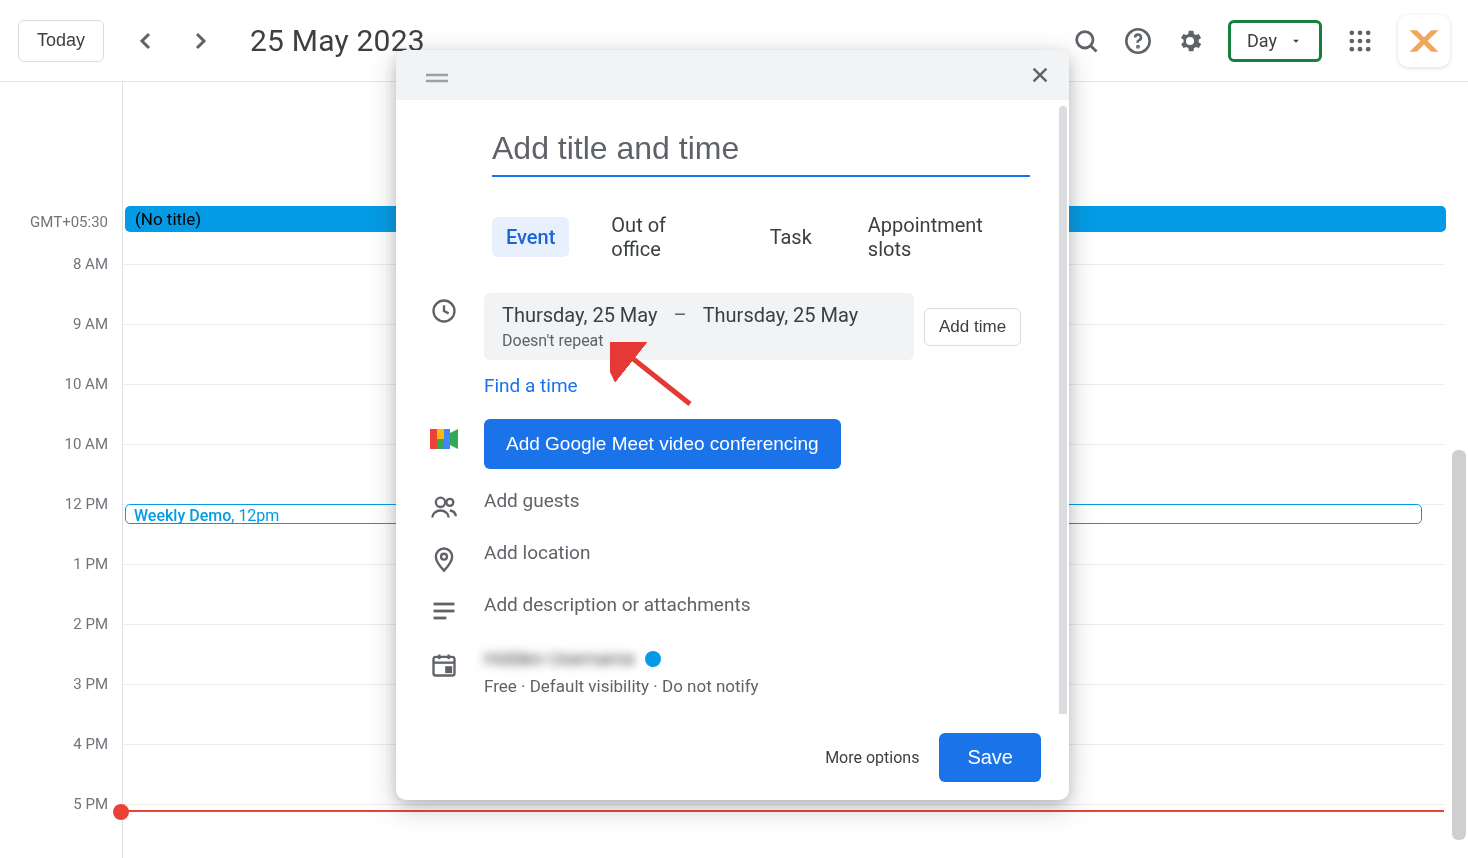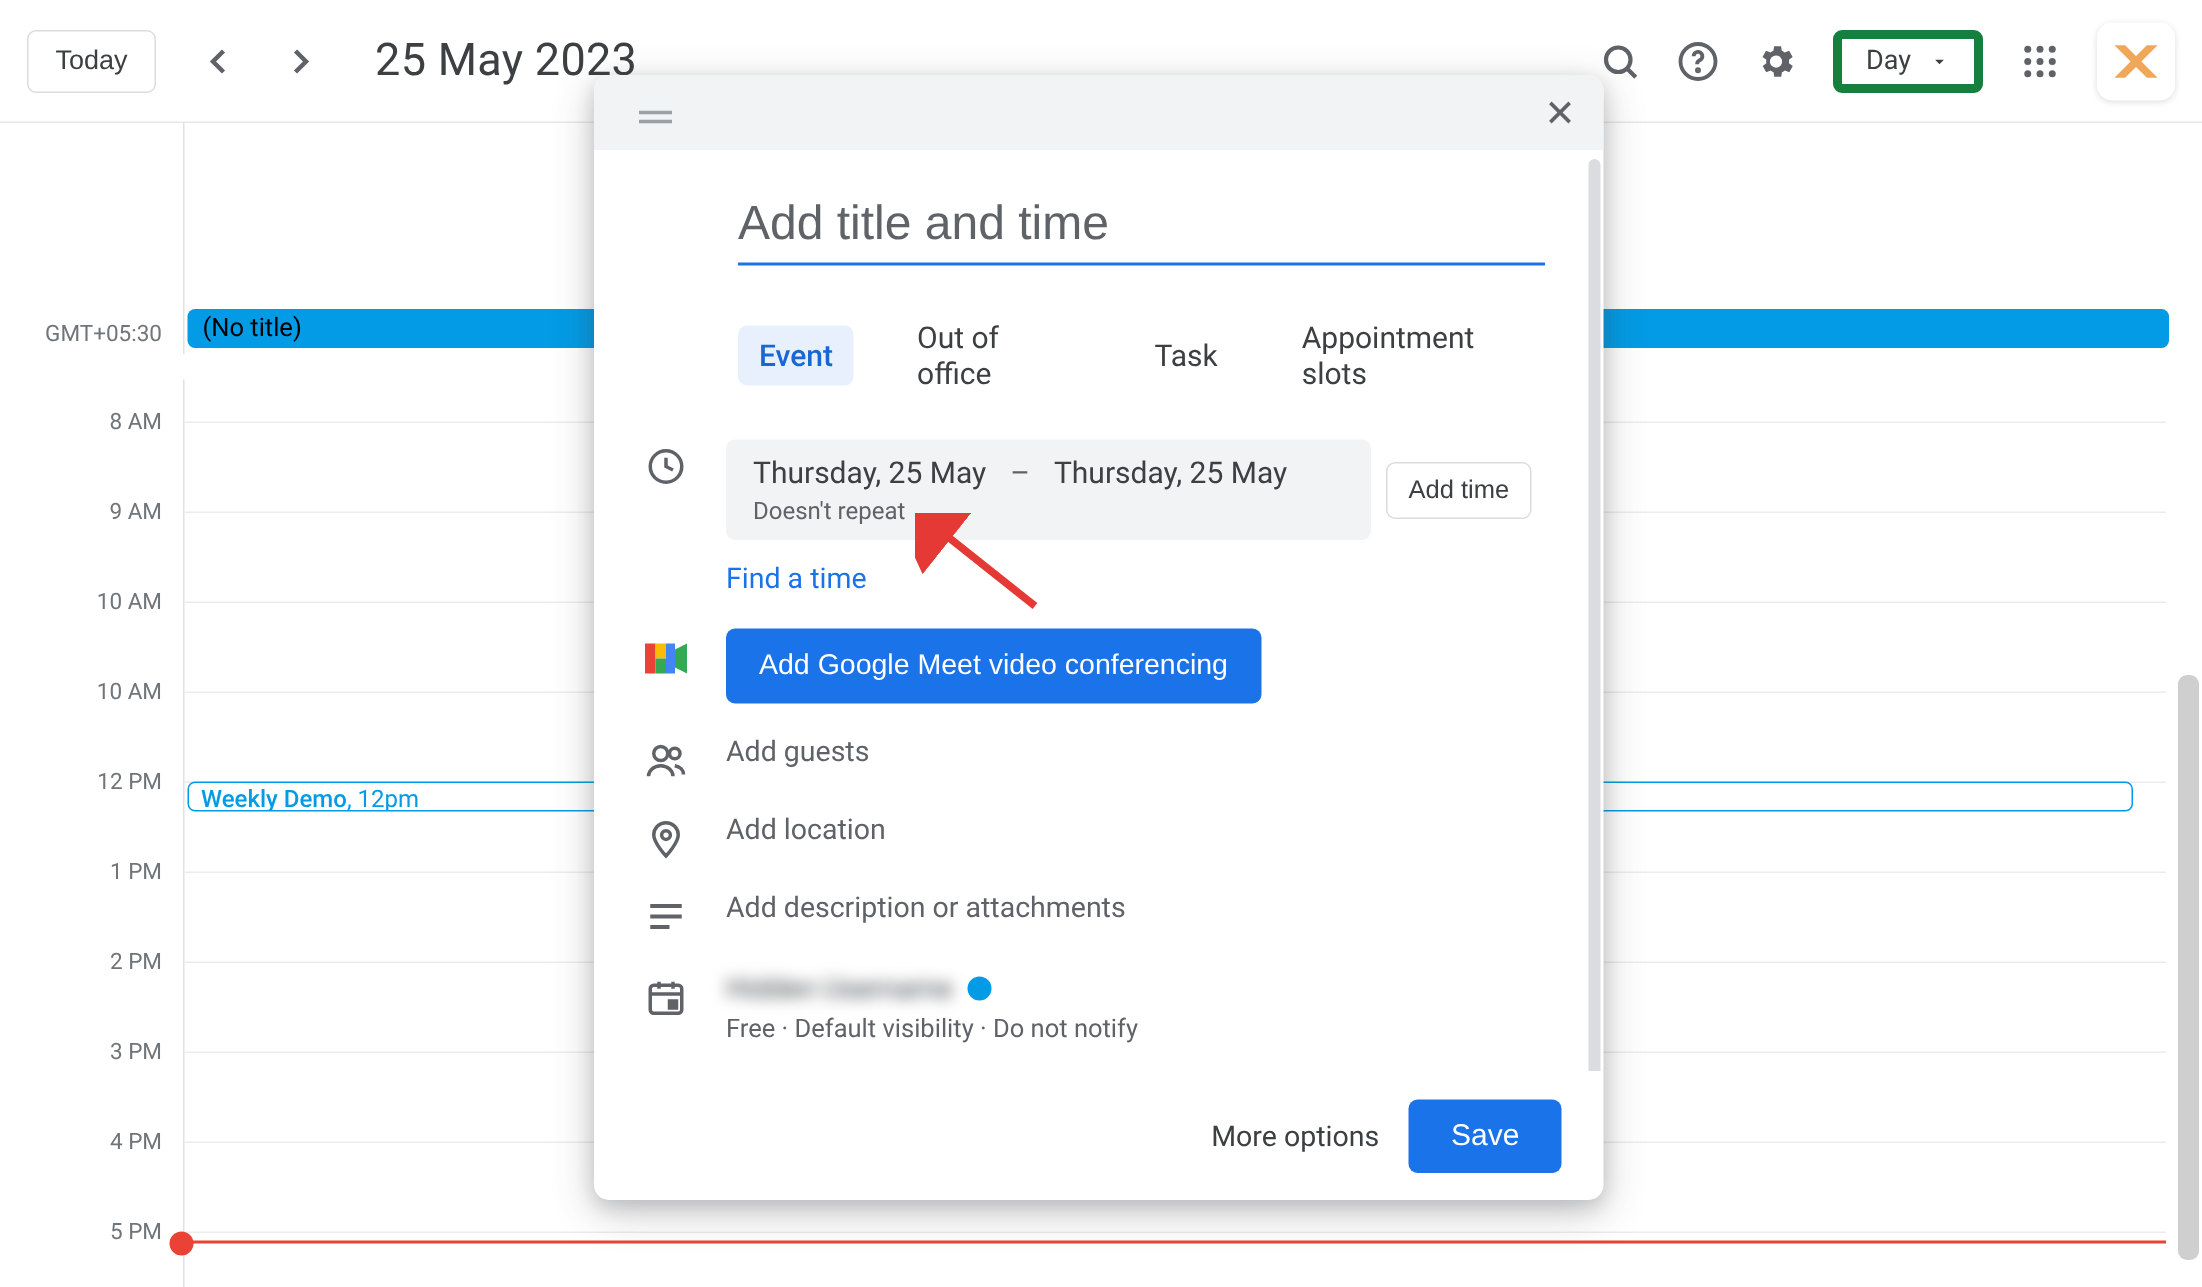--- a/index.html
+++ b/index.html
@@ -24,21 +24,21 @@
     padding: 0 18px; font-size: 18px; color: #3c4043;
     display: flex; align-items: center; cursor: pointer;
   }
   .nav-arrows { display: flex; margin-left: 30px; gap: 30px; }
   .nav-arrow { width: 24px; height: 24px; cursor: pointer; color: #5f6368; }
   .date-title { font-size: 30px; color: #3c4043; margin-left: 38px; letter-spacing: 0.2px; }
 
   .top-right { margin-left: auto; display: flex; align-items: center; gap: 24px; }
   .icon-btn { width: 28px; height: 28px; color: #5f6368; cursor: pointer; }
   .view-selector {
-    background: #fff; border: 6px solid #15803d; border-radius: 6px;
+    background: #fff; border: 3px solid #15803d; border-radius: 6px;
     height: 42px; padding: 0 16px; font-size: 18px; color: #3c4043;
     display: flex; align-items: center; gap: 12px; cursor: pointer;
   }
   .apps-grid { width: 28px; height: 28px; color: #5f6368; cursor: pointer; }
   .brand-x { width: 52px; height: 52px; border-radius: 10px; background: #fff;
     display: flex; align-items: center; justify-content: center;
     box-shadow: 0 1px 4px rgba(60,64,67,0.18); cursor: pointer; }
   .brand-x svg { width: 36px; height: 36px; }
 
   
@@ -68,21 +68,21 @@
   }
   .gutter-label {
     position: absolute; text-align: right; right: 14px;
     font-size: 15px; color: #70757a; transform: translateY(-50%);
   }
 
   .grid {
     position: absolute; top: 154px; left: 0; right: 0; bottom: 0;
     overflow: hidden;
   }
-  .grid .daycol, .grid .gutter { position: absolute; top: 17px; bottom: 0; padding-left: 40px; }
+  .grid .daycol, .grid .gutter { position: absolute; top: 0; bottom: 0; padding-left: 40px; }
   .grid .gutter { left: 0; width: 122px; }
   .grid .daycol { left: 122px; right: 24px; border-left: 1px solid #e1e1e1; }
   .hour-line { position: absolute; left: 0; right: 0; height: 0; border-top: 1px solid #ececec; }
 
   .event {
     position: absolute; left: 2px; right: 22px;
     background: #fff; border: 1px solid #039be5; border-radius: 5px;
     color: #039be5; font-size: 16px; padding: 1px 8px;
     white-space: nowrap; overflow: hidden;
   }
@@ -165,21 +165,21 @@
   .cal-row .calname { display: flex; align-items: center; gap: 10px; }
   .blur-name { filter: blur(5px); color: #3c4043; font-size: 19px; }
   .cal-dot { width: 16px; height: 16px; border-radius: 50%; background: #039be5; }
   .cal-sub { margin-top: 6px; font-size: 17px; color: #5f6368; }
 
   .dlg-footer {
     height: 86px; padding: 0 28px 0 0;
     display: flex; align-items: center; justify-content: flex-end; gap: 20px;
     border-top: 0;
   }
-  .more-opts { font-size: 19px; color: #3c4043; cursor: pointer; }
+  .more-opts { font-size: 16px; color: #3c4043; cursor: pointer; }
   .save-btn {
     background: #1a73e8; color: #fff; border: none; border-radius: 6px;
     padding: 13px 28px; font-size: 20px; cursor: pointer;
   }
 
   .dlg-scrollbar {
     position: absolute; right: 2px; top: 6px; width: 8px; height: 614px;
     background: #dadce0; border-radius: 4px;
   }
 

